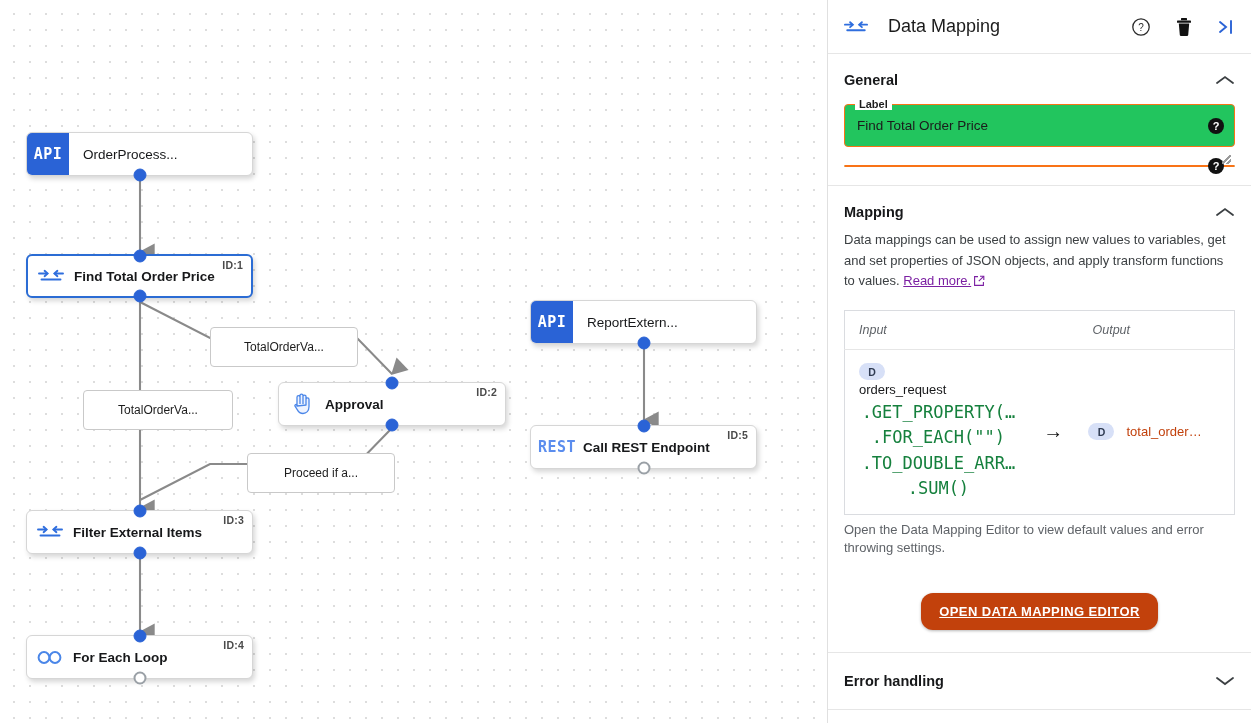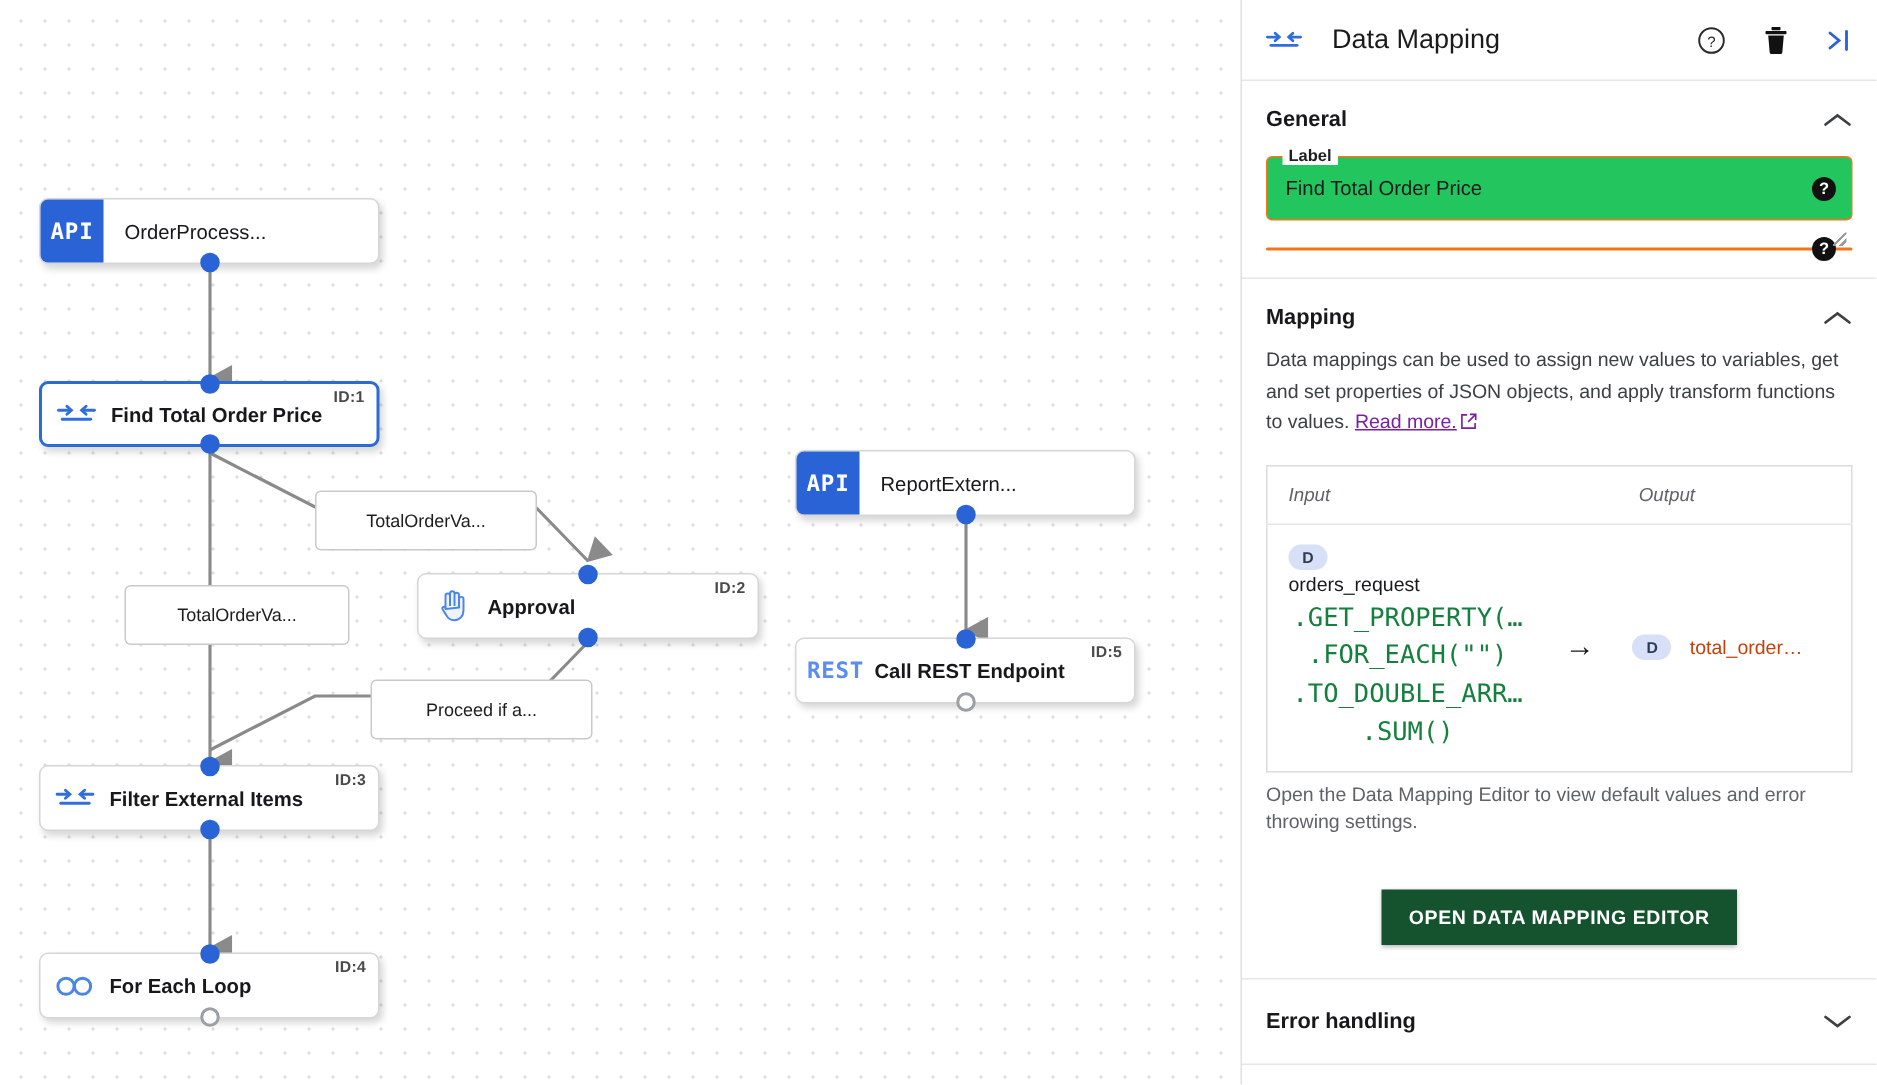--- a/index.html
+++ b/index.html
@@ -189,26 +189,27 @@
     line-height: 1.5; white-space: nowrap; text-align: center;
   }
   .inname { font-size: 13px; color: #17181a; line-height: 1.5; }
   .arrow-cell { text-align: center; font-size: 20px; color: #111; }
   .out-cell { display: flex; align-items: center; gap: 12px; }
   .out-name { font-size: 13px; color: #c2410c; white-space: nowrap; }
   .caption { font-size: 13px; color: #5f6368; margin: 6px 0 16px 0; line-height: 1.4; }
 
   .btn-row { display: flex; justify-content: center; padding: 20px 0 22px 0; }
   .btn-primary {
-    background: #14532d; color: #fff; border: 0;
-    border-radius: 0; padding: 11px 18px;
+    background: #c2410c; color: #fff; border: 0;
+    border-radius: 12px; padding: 11px 18px;
     font-size: 13px; font-weight: 700; letter-spacing: .4px;
     font-family: "Liberation Sans", sans-serif;
     box-shadow: 0 1px 3px rgba(0,0,0,0.28);
     cursor: pointer;
+    text-decoration: underline;
   }
 </style>
 </head>
 <body>
 
 <div id="app">
 
   <div id="canvas">
 
     <svg id="edges">

